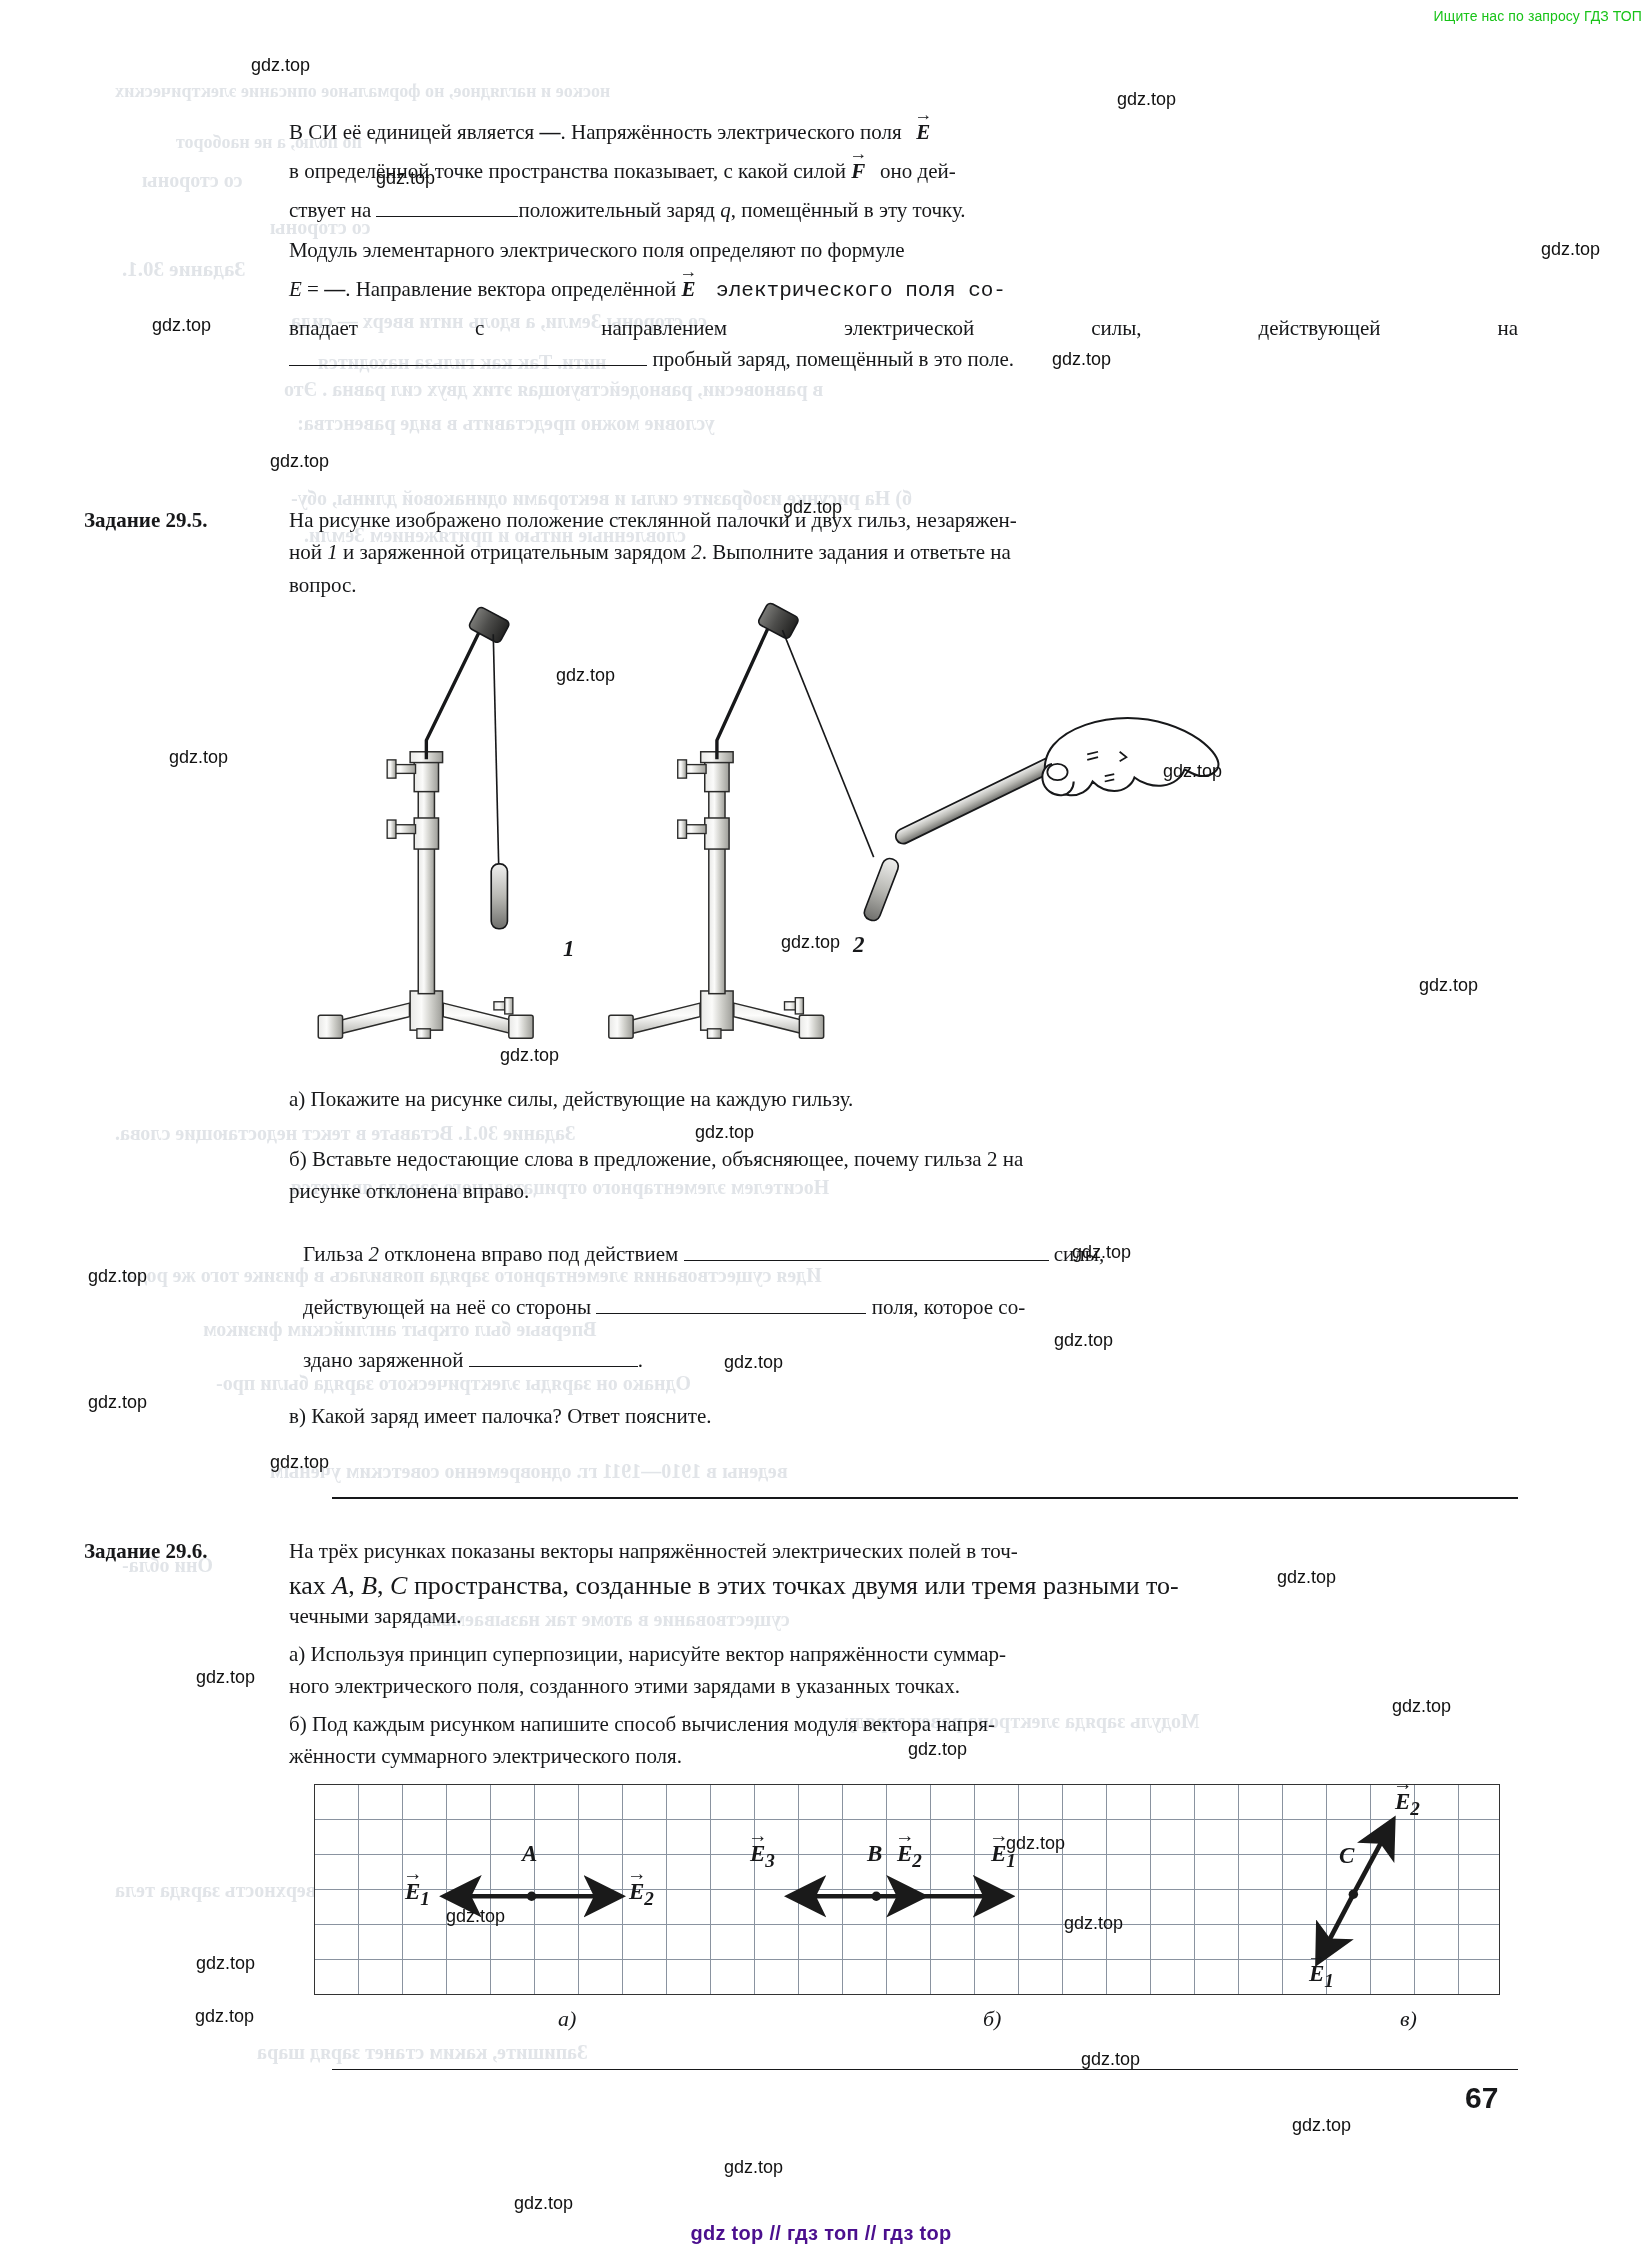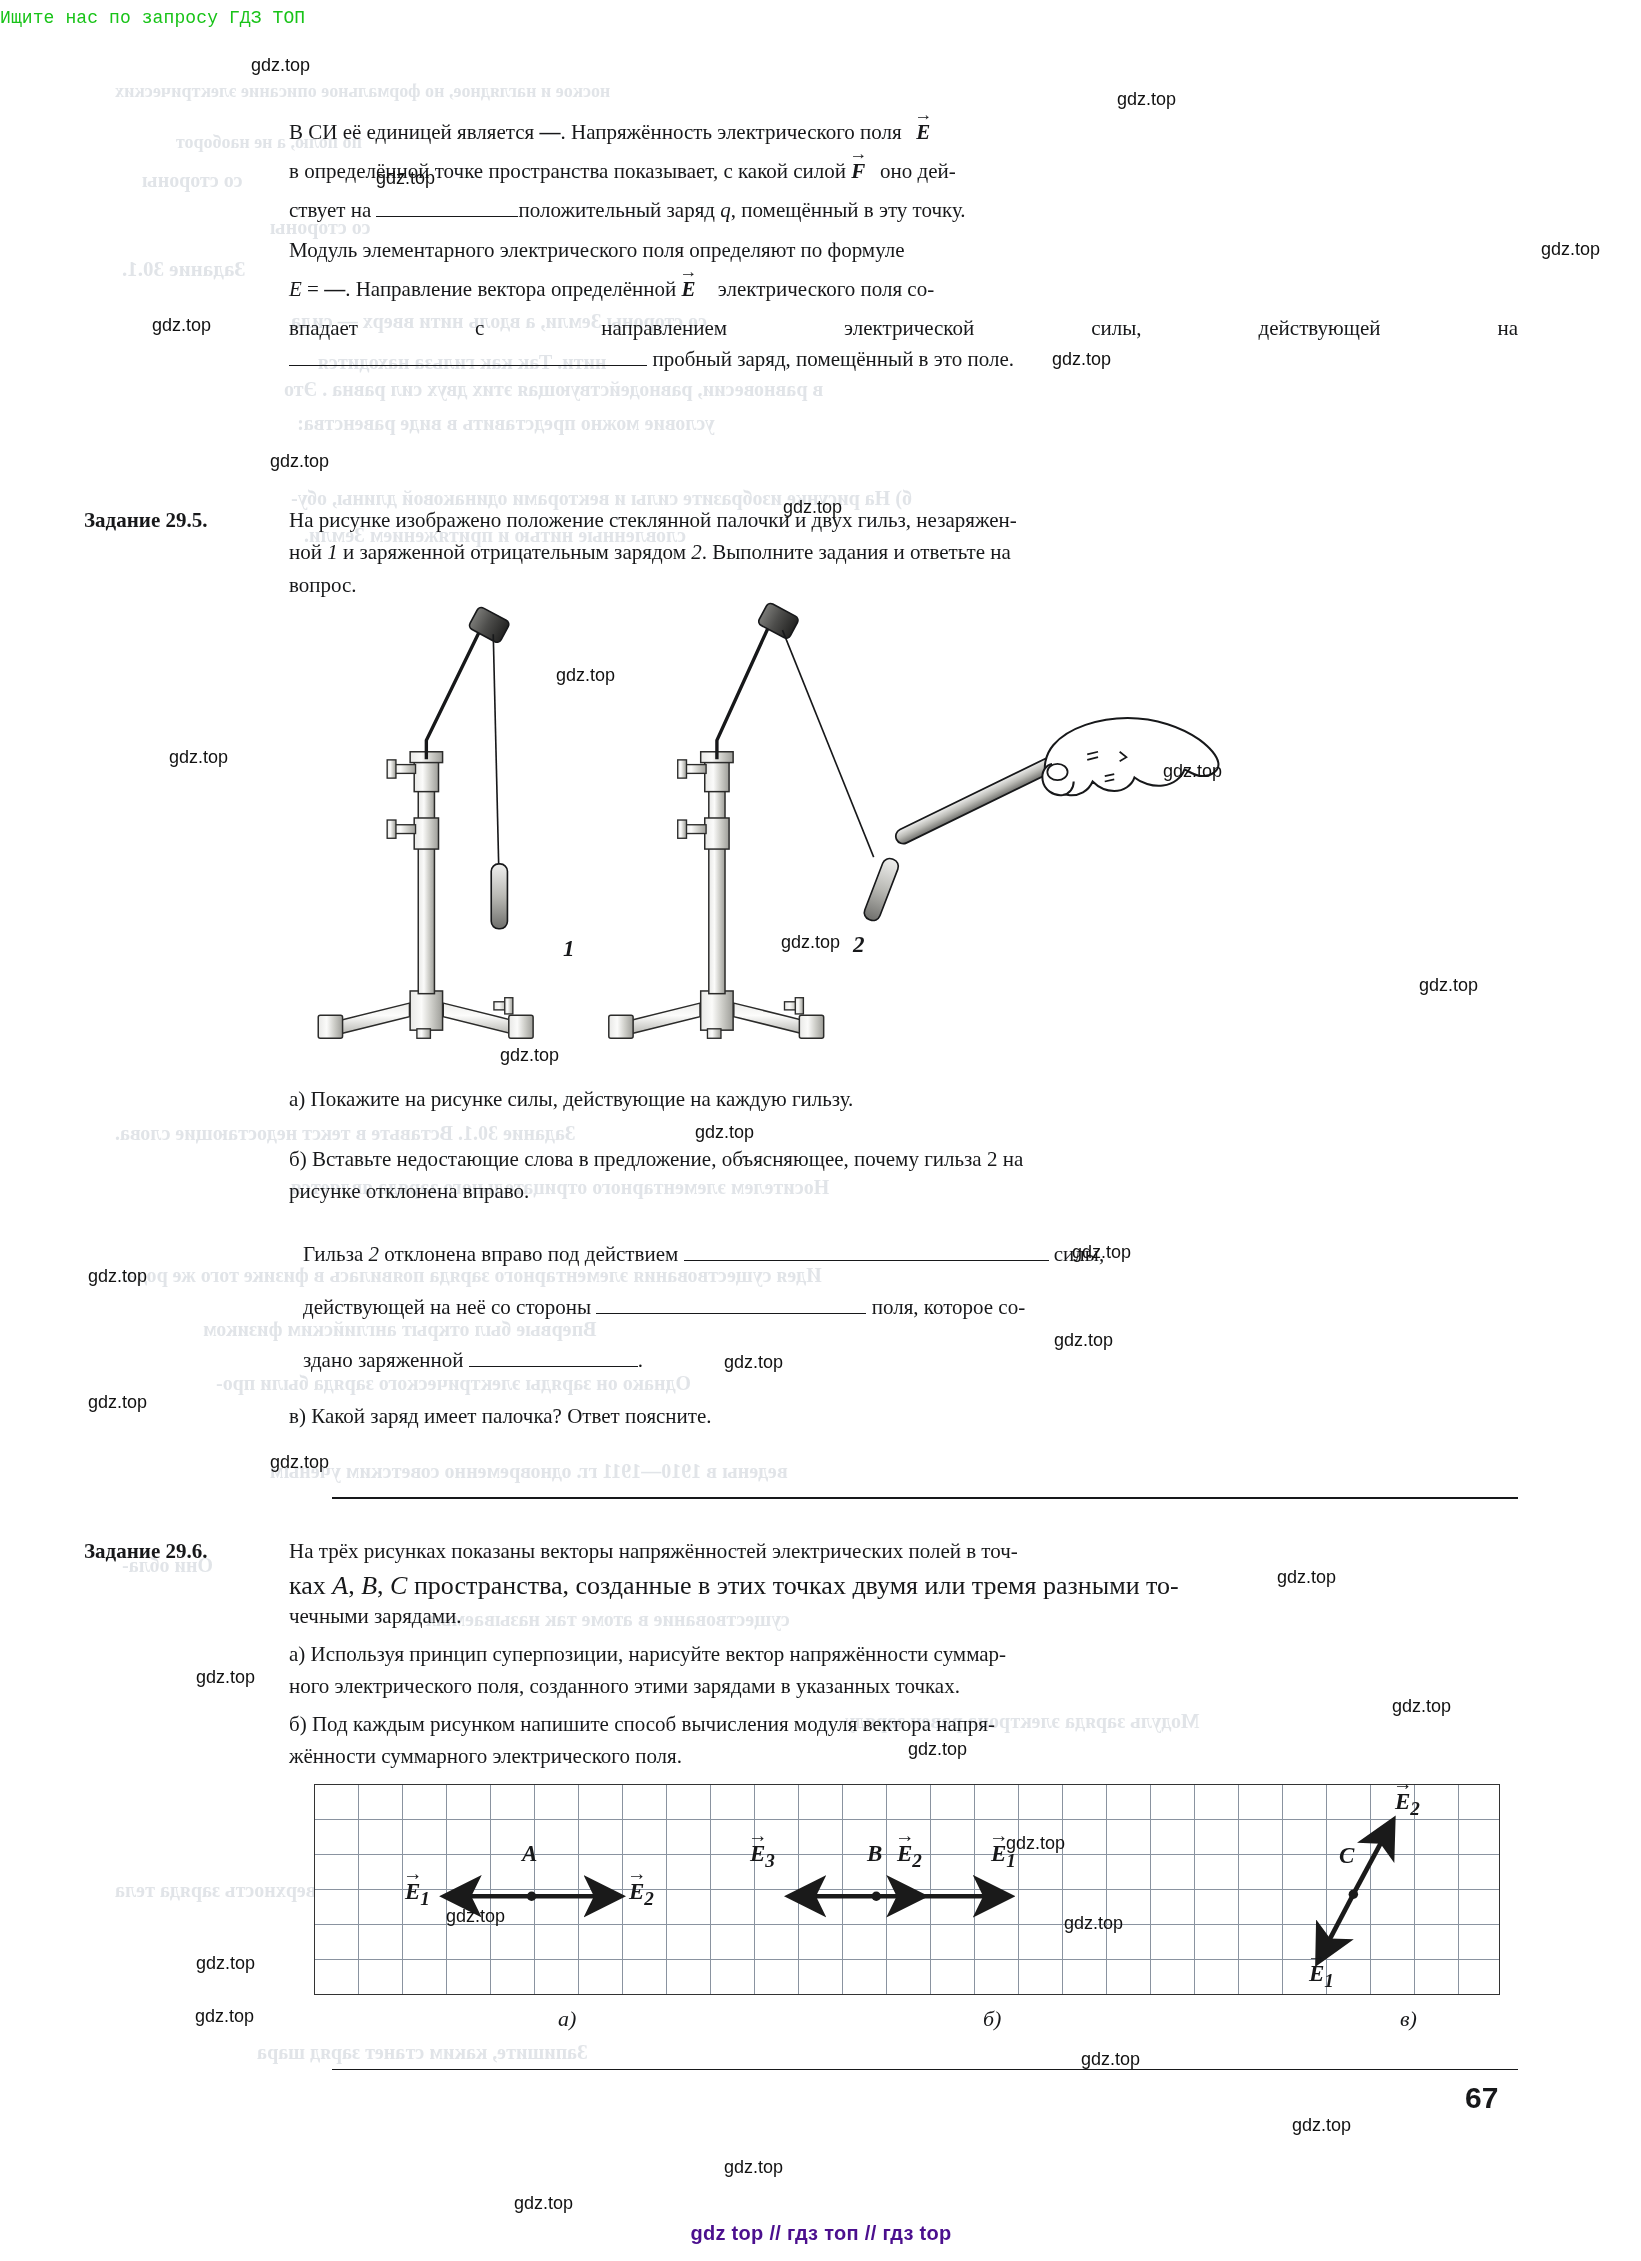--- a/index.html
+++ b/index.html
@@ -5,23 +5,23 @@
   html,body{margin:0;padding:0;background:#ffffff;}
   body{
     width:1642px;height:2261px;position:relative;overflow:hidden;
     font-family:"Liberation Serif", serif;
     color:#17181a;
   }
   .page{position:absolute;inset:0;}
 
   
   .promo{
-    position:absolute;top:8px;left:0;width:100%;text-align:left;
-    font-family:Liberation Mono, monospace;
-    font-size:18px;color:#18c318;letter-spacing:0.1px;
+    position:absolute;top:8px;left:0;width:100%;text-align:right;
+    font-family:Liberation Sans, sans-serif;
+    font-size:14px;color:#18c318;letter-spacing:0.1px;
   }
   
   .footer-promo{
     position:absolute;top:2222px;left:0;width:100%;text-align:center;
     font-family:"Liberation Sans", sans-serif;
     font-size:20px;color:#4b0f8e;letter-spacing:0.3px;font-weight:600;
   }
 
   
   .wm{
@@ -143,21 +143,21 @@
 
     <div style="position:absolute;left:0;top:78px;white-space:nowrap;font-size:21px;">
       <span>ствует на </span><span class="blank" style="width:142px;"></span><span>положительный заряд </span><span style="font-style:italic;">q</span><span>, помещённый в эту точку.</span>
     </div>
 
     <div style="position:absolute;left:0;top:118px;width:1229px;font-size:21px;text-align:justify;">
       <span style="display:inline-block;width:100%;">Модуль элементарного электрического поля определяют по формуле</span>
     </div>
 
     <div style="position:absolute;left:0;top:157px;white-space:nowrap;font-size:21px;">
-      <span style="font-style:italic;">E</span><span> = </span><span style="font-weight:bold;">—</span><span>. Направление вектора определённой </span><span class="vec"><span class="ar">→</span><span>E</span></span><span style="margin-left:17px;"> электрического поля со-</span>
+      <span style="font-style:italic;">E</span><span> = </span><span style="font-weight:bold;">—</span><span>. Направление вектора определённой </span><span class="vec"><span class="ar">→</span><span>E</span></span><span style="margin-left:8px;font-family:Liberation Mono, monospace;"> электрического поля со-</span>
     </div>
 
     <div style="position:absolute;left:0;top:196px;width:1229px;font-size:21px;">
       <span style="display:inline-block;width:100%;text-align:justify;text-align-last:justify;">впадает с направлением электрической силы, действующей на</span>
     </div>
 
     <div style="position:absolute;left:0;top:227px;white-space:nowrap;font-size:21px;">
       <span class="blank" style="width:358px;"></span><span style="margin-left:5.4px;">пробный заряд, помещённый в это поле.</span>
     </div>
   </div>

